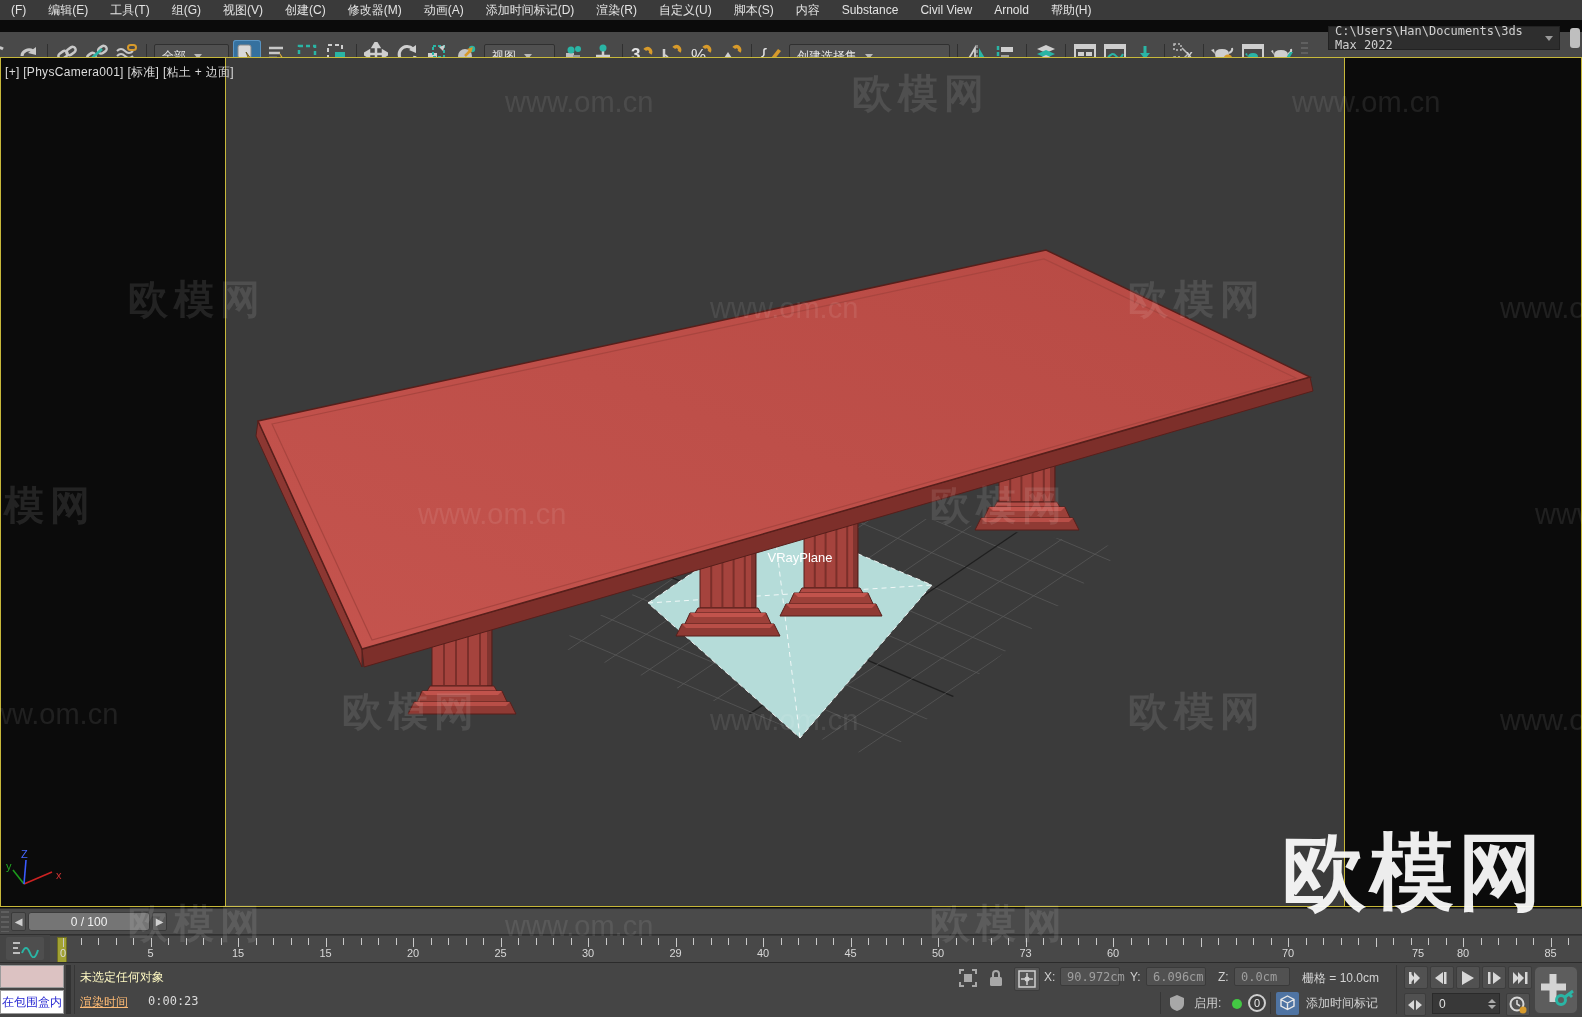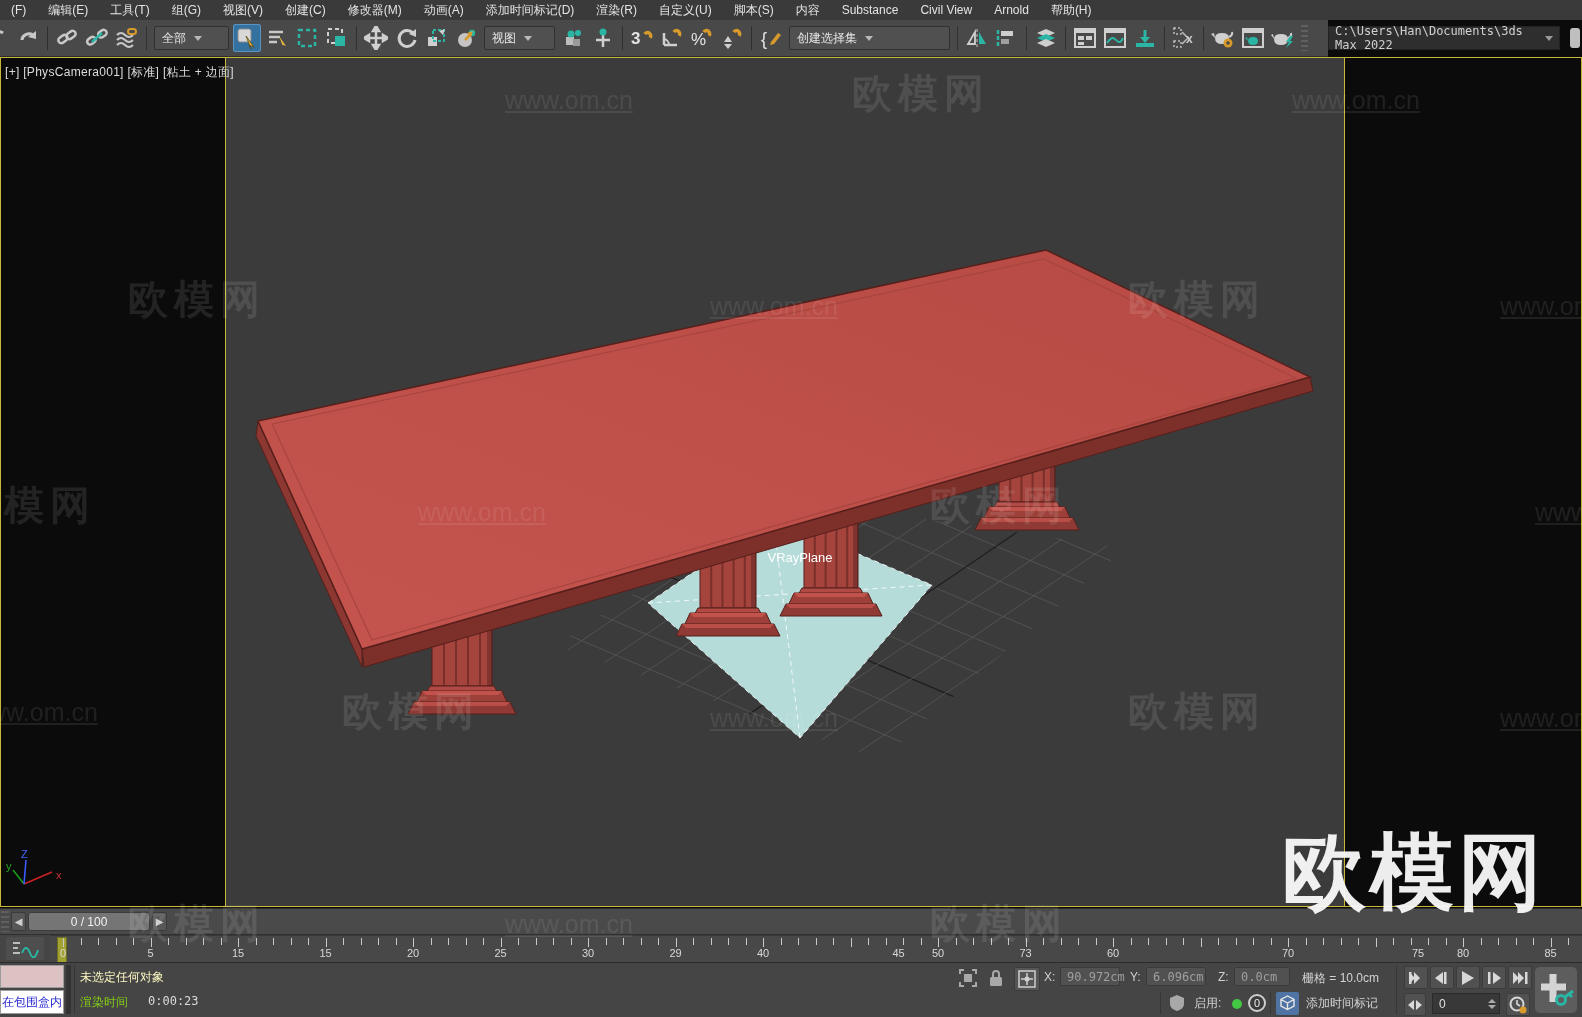--- a/index.html
+++ b/index.html
@@ -6,22 +6,22 @@
   body{width:1582px;height:1017px;position:relative;overflow:hidden;
        font-family:"Liberation Sans","DejaVu Sans",sans-serif;color:#ddd;}
   .nowrap{white-space:nowrap;}
 
   
   #menubar{position:absolute;left:0;top:0;width:1582px;height:20px;background:#3a3a3a;
            display:flex;align-items:center;font-size:12px;color:#e3e3e3;}
   #menubar .mi{padding:0 11px;white-space:nowrap;cursor:default;}
 
   
-  #toolbar{position:absolute;left:0;top:20px;width:1328px;height:37px;background:#494949;
-           display:flex;align-items:center;border-bottom:1px solid #2c2c2c;box-sizing:border-box;}
+  #toolbar{position:absolute;left:0;top:32px;width:1582px;height:37px;background:#494949;
+           display:flex;align-items:flex-end;border-bottom:1px solid #2c2c2c;box-sizing:border-box;}
   .tbtn{width:28px;height:28px;margin:0 1px;display:flex;align-items:center;justify-content:center;
         border-radius:3px;flex:0 0 auto;}
   .tbtn svg{display:block;}
   .tbtn.active{background:#35719f;box-shadow:inset 0 0 0 1px #5a94c2;}
   .tsep{width:1px;height:24px;background:#303030;margin:0 4px;flex:0 0 auto;}
   .tdrop{height:22px;background:#505050;border:1px solid #303030;border-radius:2px;color:#e6e6e6;
          font-size:12px;display:flex;align-items:center;padding:0 4px 0 7px;margin:0 3px;flex:0 0 auto;}
   .tdrop .arr{margin-left:8px;width:0;height:0;border-left:4px solid transparent;border-right:4px solid transparent;
               border-top:5px solid #b9b9b9;}
   #pathfield{position:absolute;right:22px;top:26px;width:232px;height:24px;background:#2e2e2e;
@@ -35,21 +35,21 @@
   
   #main{position:absolute;left:0;top:57px;width:1582px;height:851px;background:#0b0b0b;}
   #frame{position:absolute;left:226px;top:1px;width:1118px;height:849px;background:#3b3b3b;}
   .yline{position:absolute;background:#c7b83a;}
   #vp-label{position:absolute;left:5px;top:7px;font-size:12px;color:#dcdcdc;letter-spacing:.3px;}
   #scene{position:absolute;left:0;top:0;width:1582px;height:851px;}
 
   
   #wm{position:absolute;left:0;top:0;width:1582px;height:1017px;pointer-events:none;z-index:40;}
   .wm-brand{position:absolute;font-size:40px;font-weight:bold;letter-spacing:6px;color:rgba(255,255,255,0.10);}
-  .wm-url{position:absolute;font-size:25px;color:rgba(255,255,255,0.085);text-decoration:underline;}
+  .wm-url{position:absolute;font-size:29px;color:rgba(255,255,255,0.085);}
   #wm-big{position:absolute;left:1282px;top:816px;font-size:84px;font-weight:bold;letter-spacing:4px;
           color:rgba(250,250,250,0.95);}
 
   
   #timeslider{position:absolute;left:0;top:908px;width:1582px;height:26px;background:#4a4a4a;border-top:1px solid #2a2a2a;box-sizing:border-box;}
   #ts-grip{position:absolute;left:1px;top:2px;width:8px;height:21px;
            background:repeating-linear-gradient(#5f5f5f 0 2px,transparent 2px 5px);}
   .ts-arrow{position:absolute;top:3px;width:15px;height:19px;background:#575757;border:1px solid #3a3a3a;border-radius:2px;
             color:#cfcfcf;font-size:10px;display:flex;align-items:center;justify-content:center;box-sizing:border-box;}
   #ts-pill{position:absolute;left:28px;top:3px;width:122px;height:19px;background:#757575;border:1px solid #3c3c3c;
@@ -67,21 +67,21 @@
   #playhead{position:absolute;left:7px;top:1px;width:10px;height:26px;background:#a2a233;border:1px solid #6e6e20;box-sizing:border-box;}
 
   
   #statusbar{position:absolute;left:0;top:962px;width:1582px;height:55px;background:#454545;border-top:1px solid #2b2b2b;box-sizing:border-box;font-size:12px;}
   #listener-pink{position:absolute;left:0;top:2px;width:64px;height:23px;background:#dcc2c2;border:1px solid #9b9b9b;box-sizing:border-box;}
   #listener-white{position:absolute;left:0;top:27px;width:64px;height:24px;background:#ffffff;border:1px solid #9b9b9b;
                   box-sizing:border-box;color:#1f1fd0;font-size:12px;overflow:hidden;white-space:nowrap;padding:3px 0 0 1px;}
   #listener-scroll{position:absolute;left:66px;top:2px;width:5px;height:49px;background:#333;}
   .vsep{position:absolute;width:1px;background:#363636;}
   #status-line{position:absolute;left:80px;top:6px;color:#fef9c3;}
-  #rt-label{position:absolute;left:80px;top:31px;color:#84cc16;}
+  #rt-label{position:absolute;left:80px;top:31px;color:#fdba74;text-decoration:underline;}
   #rt-value{position:absolute;left:148px;top:31px;color:#dadada;font-family:"DejaVu Sans Mono",monospace;}
   .sb-icon{position:absolute;top:4px;width:24px;height:22px;display:flex;align-items:center;justify-content:center;border-radius:2px;}
   .coordlabel{position:absolute;top:7px;color:#cfcfcf;}
   .coordfield{position:absolute;top:4px;height:19px;background:#515151;border:1px solid #3a3a3a;border-radius:2px;
               color:#9f9f9f;font-family:"DejaVu Sans Mono",monospace;font-size:12px;display:flex;align-items:center;
               padding-left:6px;box-sizing:border-box;}
   #gridlabel{position:absolute;left:1302px;top:7px;color:#d3d3d3;}
   #enable-label{position:absolute;left:1194px;top:32px;color:#d3d3d3;}
   #green-dot{position:absolute;left:1232px;top:36px;width:10px;height:10px;border-radius:50%;background:#43c843;}
   #zero-badge{position:absolute;left:1248px;top:31px;width:18px;height:18px;border-radius:50%;background:#3c3c3c;
@@ -620,21 +620,21 @@
       <div class="tick" style="left: 1518px;"></div>
       <div class="ticklabel" style="left: 13px;">0</div>
       <div class="ticklabel" style="left: 100.5px;">5</div>
       <div class="ticklabel" style="left: 188px;">15</div>
       <div class="ticklabel" style="left: 275.5px;">15</div>
       <div class="ticklabel" style="left: 363px;">20</div>
       <div class="ticklabel" style="left: 450.5px;">25</div>
       <div class="ticklabel" style="left: 538px;">30</div>
       <div class="ticklabel" style="left: 625.5px;">29</div>
       <div class="ticklabel" style="left: 713px;">40</div>
-      <div class="ticklabel" style="left: 800.5px; margin-left: 48px;">45</div>
+      <div class="ticklabel" style="left: 800.5px;">45</div>
       <div class="ticklabel" style="left: 888px;">50</div>
       <div class="ticklabel" style="left: 975.5px;">73</div>
       <div class="ticklabel" style="left: 1063px;">60</div>
       <div class="ticklabel" style="left: 1120px; margin-top: 36px;">65</div>
       <div class="ticklabel" style="left: 1238px;">70</div>
       <div class="ticklabel" style="left: 1368px;">75</div>
       <div class="ticklabel" style="left: 1413px;">80</div>
       <div class="ticklabel" style="left: 1500.5px;">85</div>
     </div>
 </div>

